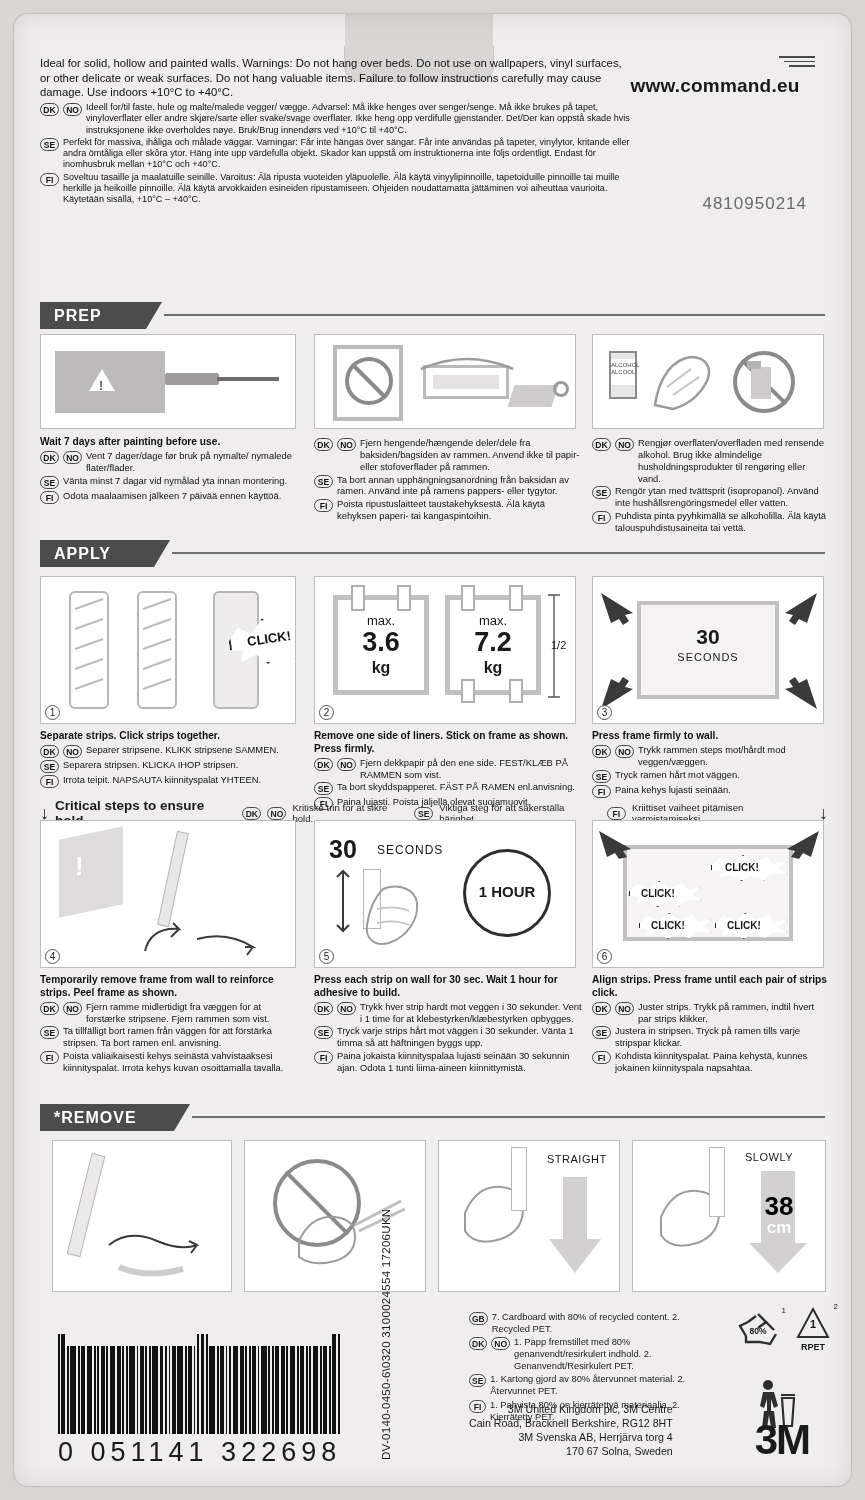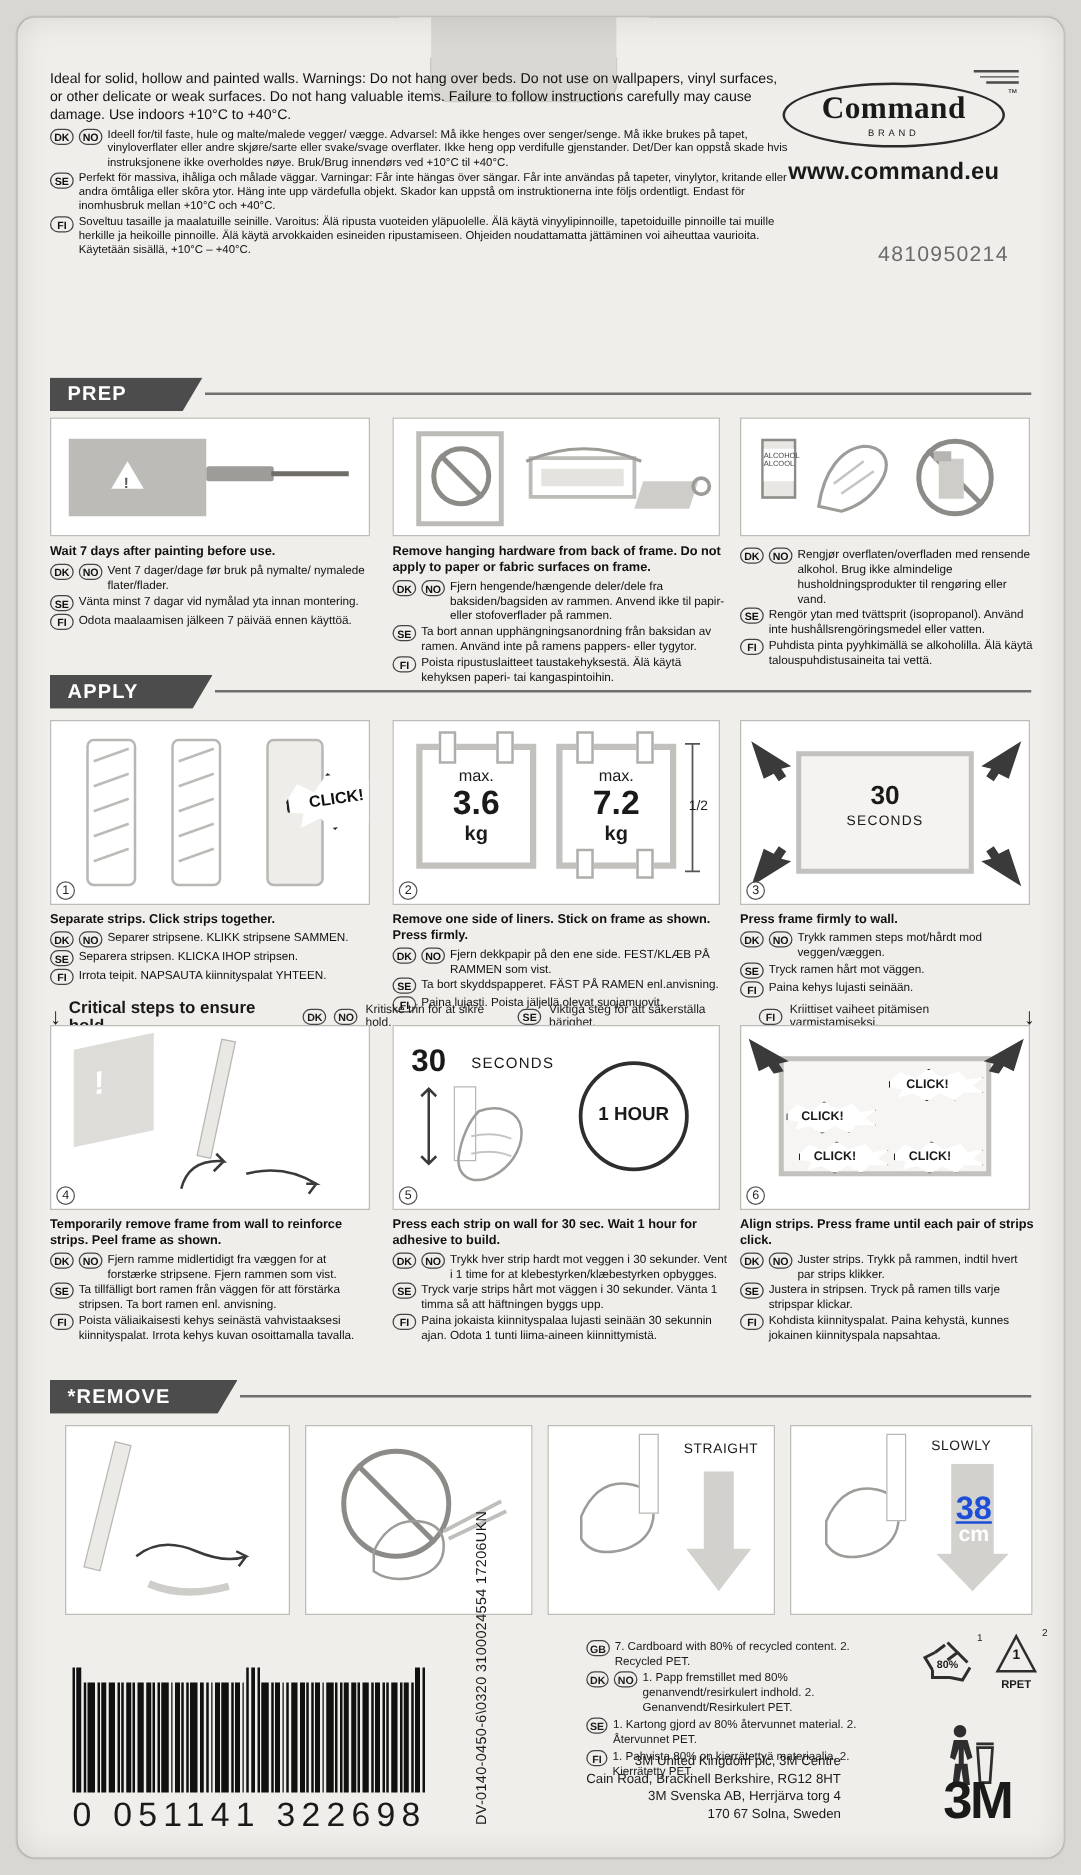--- a/index.html
+++ b/index.html
@@ -160,25 +160,20 @@
       <span class="smalltxt">Soveltuu tasaille ja maalatuille seinille. Varoitus: Älä ripusta vuoteiden yläpuolelle. Älä käytä vinyylipinnoille, tapetoiduille pinnoille tai muille herkille ja heikoille pinnoille. Älä käytä arvokkaiden esineiden ripustamiseen. Ohjeiden noudattamatta jättäminen voi aiheuttaa vaurioita. Käytetään sisällä, +10°C – +40°C.</span>
     </div>
   </div>
 
   <div class="barlines">
       <i></i>
       <i></i>
       <i></i>
     </div>
   <div class="brand">
-    <div class="brand-oval">
-      <div class="brand-name">Command</div>
-      <div class="brand-sub">BRAND</div>
-      <div class="brand-tm">™</div>
-    </div>
     <div class="brand-url">www.command.eu</div>
   </div>
   <div class="lotcode">4810950214</div>
 
   <div class="banner" style="left:26px; top:288px; width:122px;">PREP</div>
   <div class="band" style="top:300px; left:150px;"></div>
 
   <div class="art" style="left:26px; top:320px; width:256px; height:95px;">
     <div style="position:absolute;left:14px;top:16px;width:110px;height:62px;background:#bdbbb7;"></div>
     <div style="position:absolute;left:48px;top:34px;width:0;height:0;border-left:13px solid transparent;border-right:13px solid transparent;border-bottom:22px solid #fff;"></div>
@@ -208,21 +203,20 @@
     <div class="nosign" style="left:30px;top:22px;width:48px;height:48px;"></div>
     <div style="position:absolute;left:108px;top:30px;width:86px;height:34px;border:3px solid #bdbbb7;"></div>
     <div style="position:absolute;left:118px;top:40px;width:66px;height:14px;background:#e4e3e0;"></div>
     <svg style="position:absolute;left:104px;top:16px;" width="96" height="20" viewBox="0 0 96 20">
         <path d="M2 18 Q48 -2 94 18" stroke="#9e9c98" stroke-width="2.5" fill="none"></path>
       </svg>
     <div style="position:absolute;left:196px;top:50px;width:44px;height:22px;background:#cfcdc9;transform:skewX(-18deg);"></div>
     <div style="position:absolute;left:238px;top:46px;width:16px;height:16px;border:3px solid #9e9c98;border-radius:50%;"></div>
   </div>
   <div class="cap" style="left:300px; top:422px; width:268px;">
-    <span class="t">Remove hanging hardware from back of frame. Do not apply to paper or fabric surfaces on frame.</span>
     <div class="langline">
         <span class="lang">DK</span>
         <span class="lang">NO</span>
         <span>Fjern hengende/hængende deler/dele fra baksiden/bagsiden av rammen. Anvend ikke til papir- eller stofoverflader på rammen.</span>
       </div>
     <div class="langline">
         <span class="lang">SE</span>
         <span>Ta bort annan upphängningsanordning från baksidan av ramen. Använd inte på ramens pappers- eller tygytor.</span>
       </div>
     <div class="langline">
@@ -510,21 +504,21 @@
 
   <div class="art" style="left:618px; top:1126px; width:194px; height:152px;">
     <svg style="position:absolute;left:16px;top:24px;" width="100" height="110" viewBox="0 0 100 110">
         <path d="M12 52 Q24 24 48 26 Q70 28 70 48 Q70 70 48 78 Q22 86 12 70 Z" fill="none" stroke="#9e9c98" stroke-width="2"></path>
       </svg>
     <div style="position:absolute;left:76px;top:6px;width:16px;height:70px;background:#fff;border:1.5px solid #b9b7b3;"></div>
     <div style="position:absolute;left:112px;top:10px;font-size:11px;letter-spacing:.5px;">SLOWLY</div>
     <svg style="position:absolute;left:112px;top:30px;" width="66" height="106" viewBox="0 0 66 106">
         <path d="M16 0 H50 V72 H62 L33 102 L4 72 H16 Z" fill="#d3d1cd"></path>
       </svg>
-    <div style="position:absolute;left:118px;top:52px;width:56px;text-align:center;font-size:26px;font-weight:bold;color:#1d4ed8;line-height:1;text-decoration:underline;">38</div>
+    <div style="position:absolute;left:118px;top:52px;width:56px;text-align:center;font-size:26px;font-weight:bold;color:#000000;line-height:1;">38</div>
     <div style="position:absolute;left:118px;top:78px;width:56px;text-align:center;font-size:17px;font-weight:bold;color:#fff;line-height:1;">cm</div>
   </div>
 
   <div class="barcode">
     <div class="bars" id="bars">
         <span style="width: 1.9px; height: 100px;"></span>
         <span style="width: 3.8px; height: 100px;"></span>
         <span style="width: 1.9px; height: 88px;"></span>
         <span style="width: 5.7px; height: 88px;"></span>
         <span style="width: 1.9px; height: 88px;"></span>

